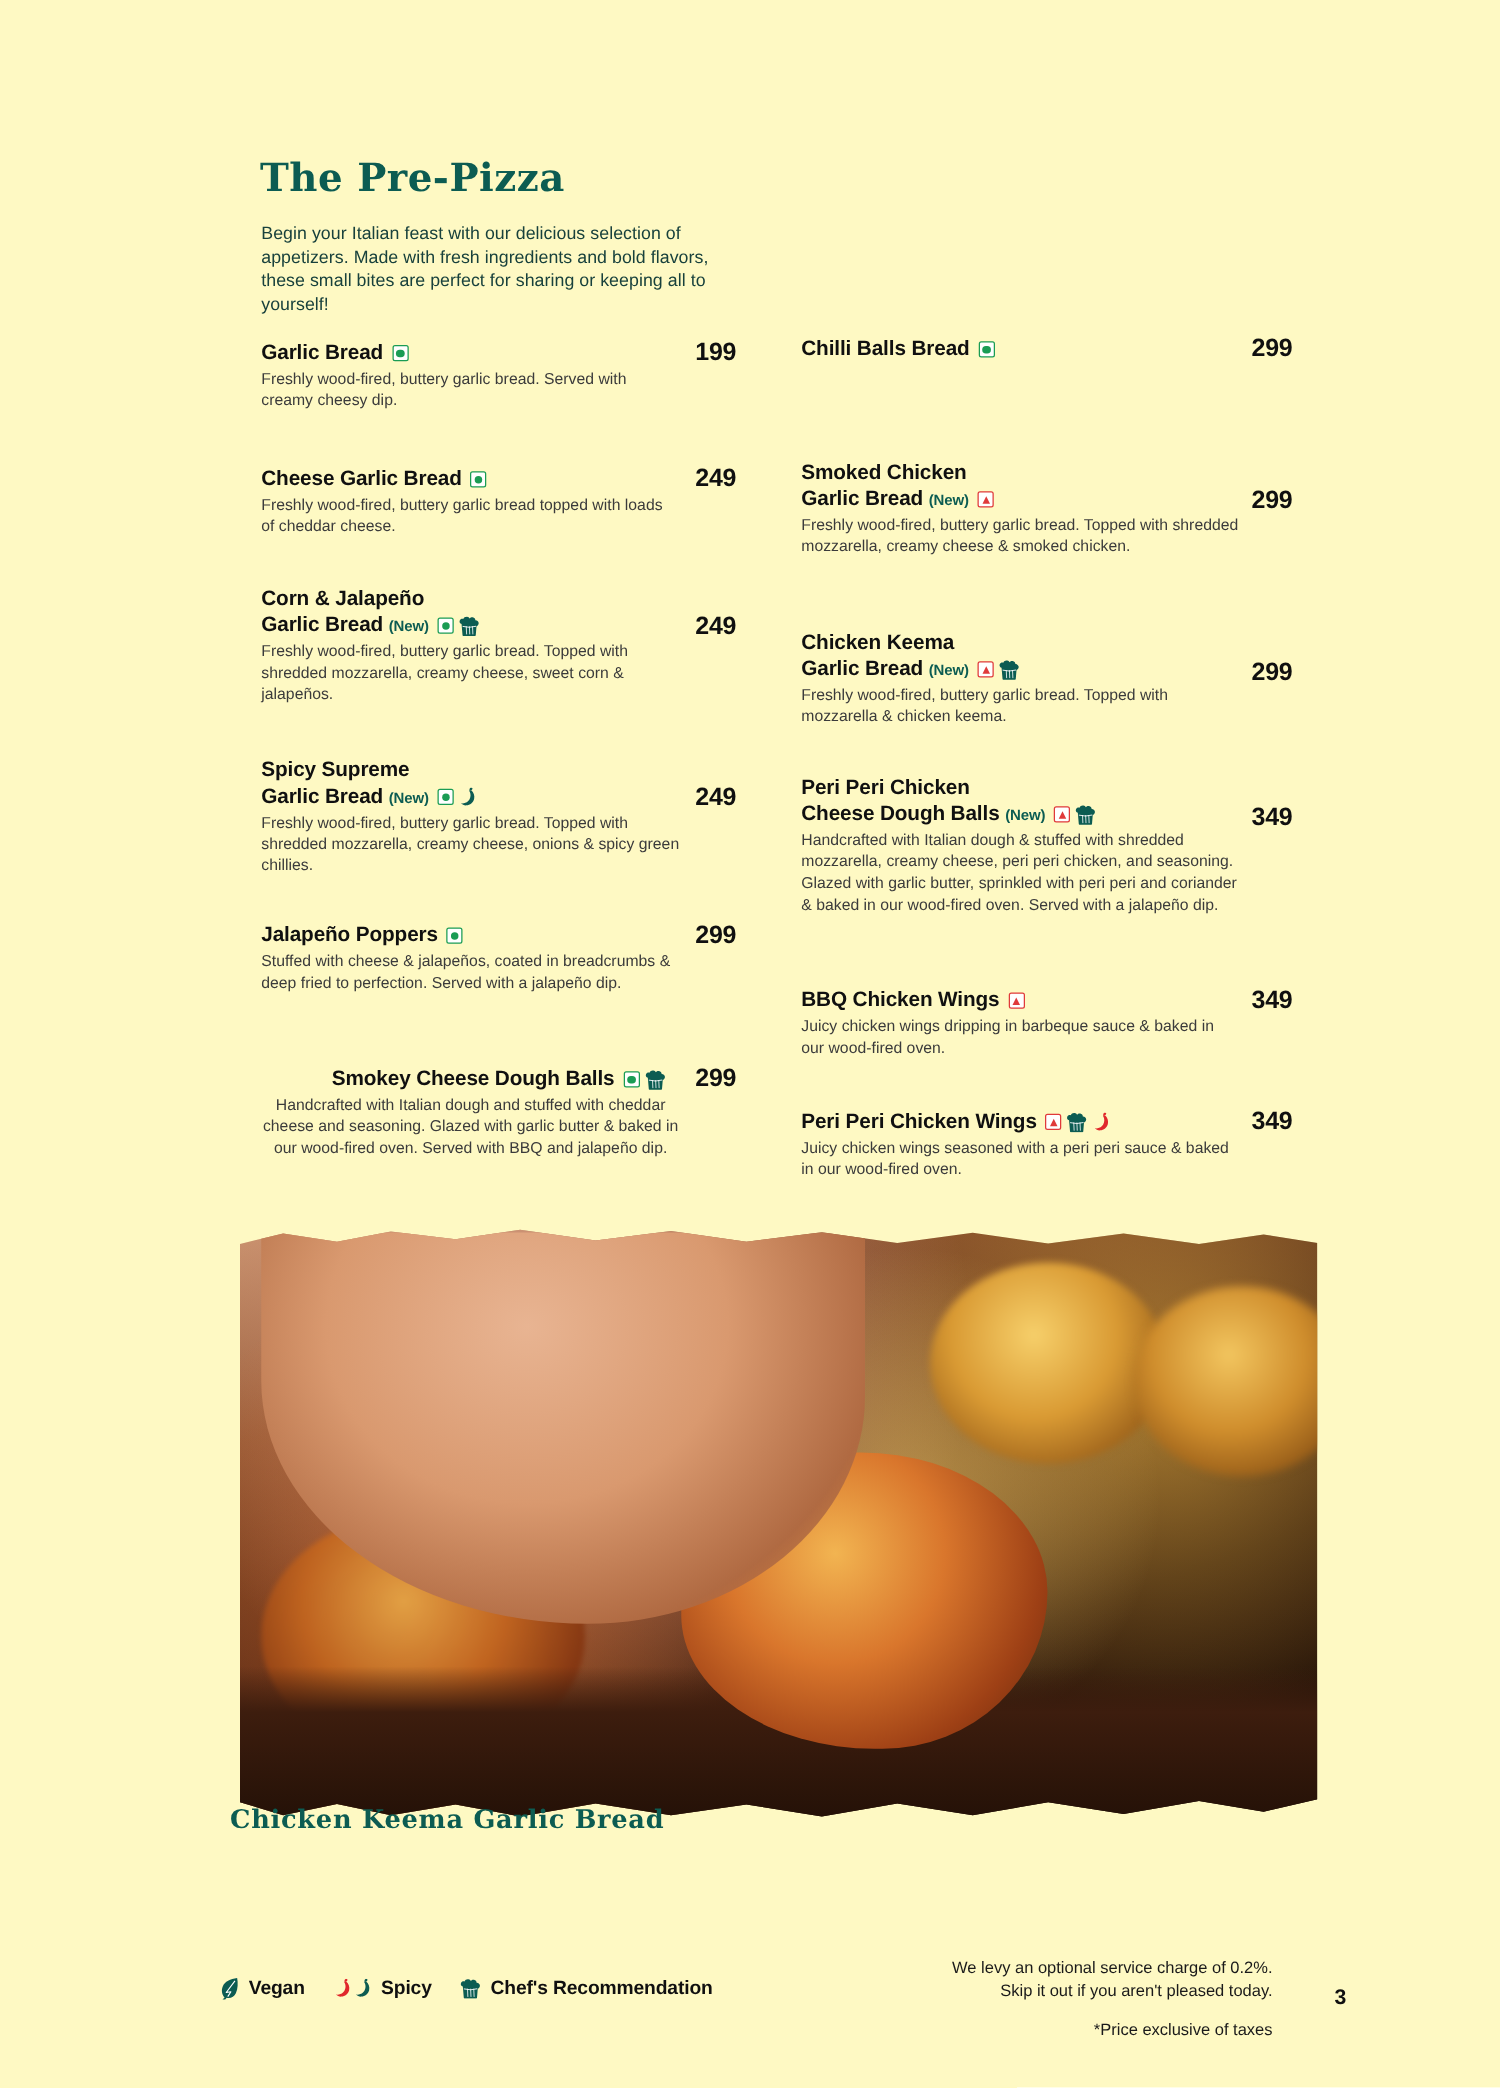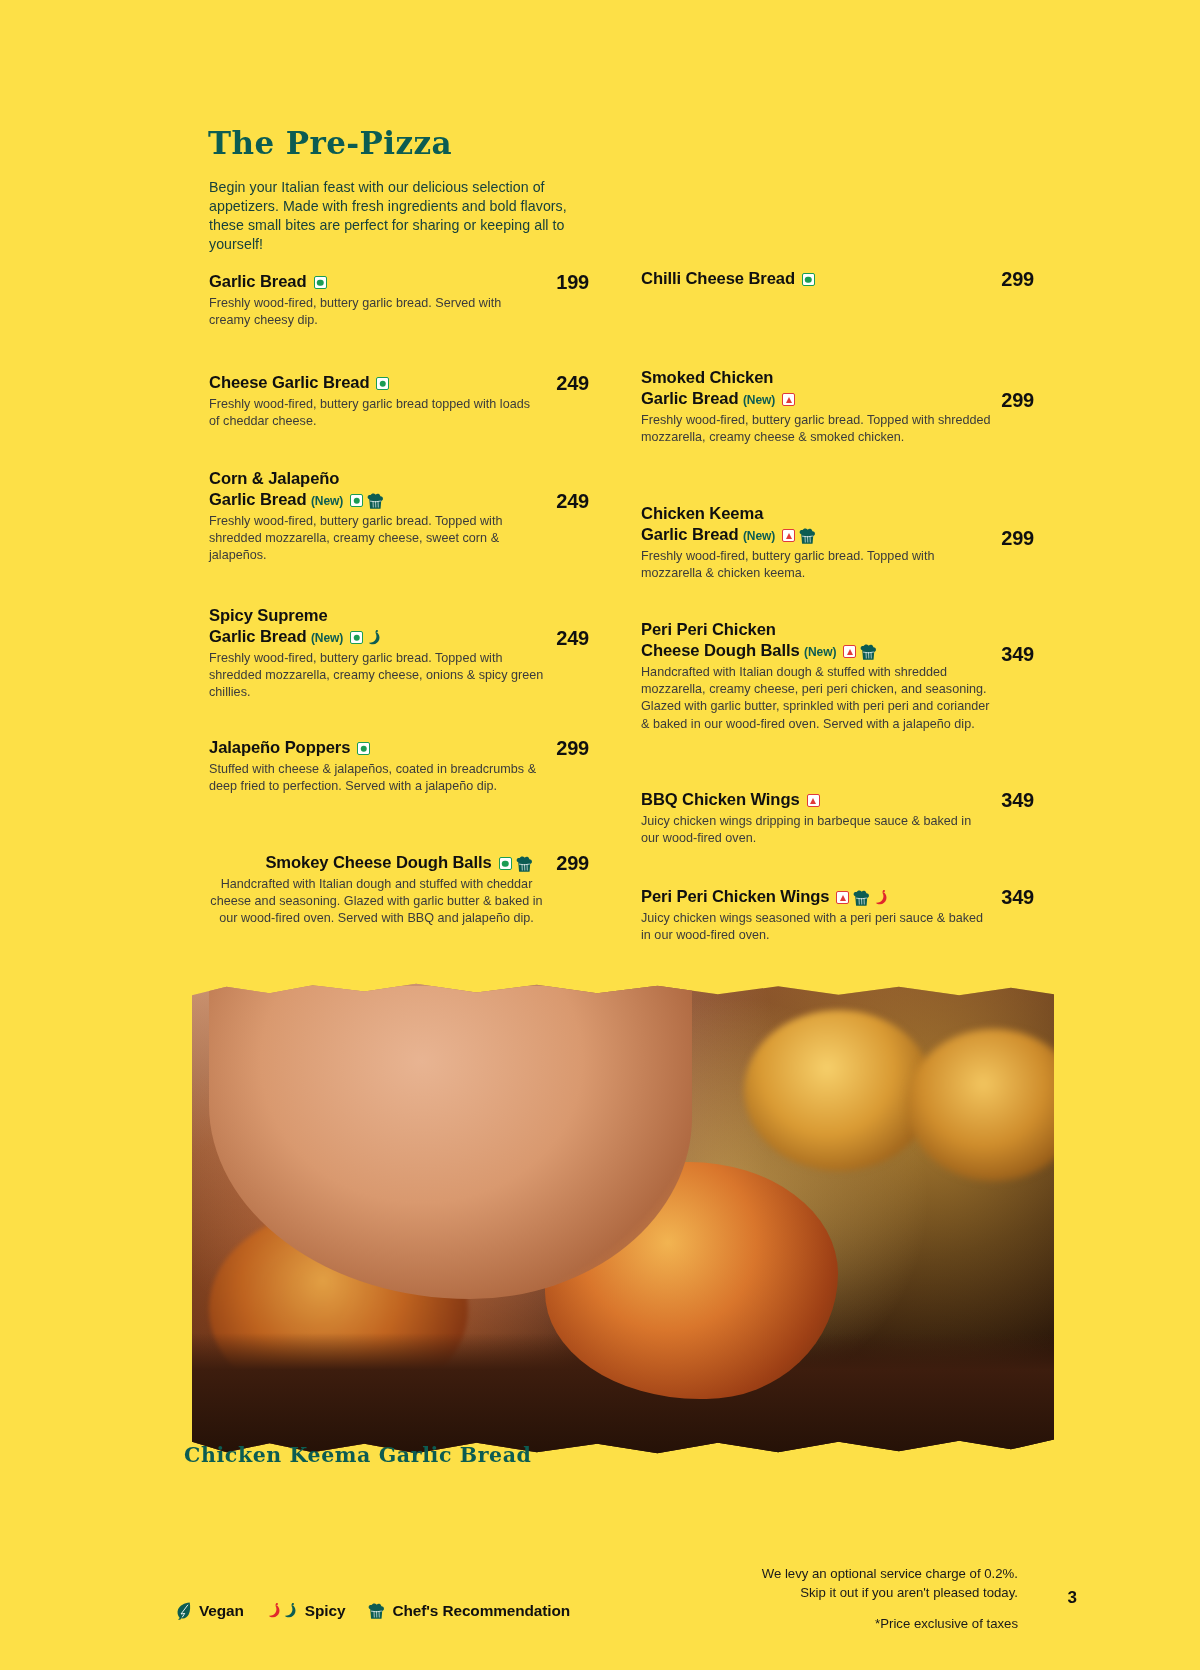--- a/index.html
+++ b/index.html
@@ -9,21 +9,21 @@
     height: 1670px;
     background: #ffffff;
     font-family: "Liberation Sans", sans-serif;
     overflow: hidden;
   }
 
   .page {
     position: relative;
     width: 1200px;
     height: 1670px;
-    background: #fde047;
+    background: #fef9c3;
   }
 
   
   .section-title {
     position: absolute;
     left: 208px;
     top: 125px;
     font-family: "DejaVu Serif", serif;
     font-weight: bold;
     font-size: 31px;
@@ -228,21 +228,20 @@
   }
 
   
   .legend {
     position: absolute;
     left: 176px;
     top: 1582px;
     display: flex;
     align-items: center;
     gap: 23px;
-    margin-top: 20px;
   }
   .legend-entry {
     display: flex;
     align-items: center;
     gap: 7px;
   }
   .legend-label {
     font-size: 15.4px;
     font-weight: bold;
     color: #101010;
@@ -342,21 +341,21 @@
               <path d="M22 16 L22.6 29" stroke="#ffffff" stroke-width="1.3" fill="none"></path>
               <path d="M6.1 16.2 Q17 19.2 27.6 16.0" stroke="#ffffff" stroke-width="1.4" fill="none"></path>
             </svg>
           </span></div>
         <span class="price" style="top: 0px;">299</span>
         <div class="item-desc">Handcrafted with Italian dough and stuffed with cheddar cheese and seasoning. Glazed with garlic butter &amp; baked in our wood-fired oven. Served with BBQ and jalapeño dip.</div>
       </div>
     </div>
   <div class="col col-right" id="col-right">
       <div class="item" style="top: 268px;">
-        <div class="item-head"><span class="item-title">Chilli Cheese Bread</span><span class="icons">
+        <div class="item-head"><span class="item-title">Chilli Balls Bread</span><span class="icons">
             <span class="mark veg"></span>
           </span></div>
         <span class="price" style="top: 0px;">299</span>
       </div>
       <div class="item" style="top: 367px;">
         <div class="item-head"><span class="item-title">Smoked Chicken<br>Garlic Bread</span> <span class="tag-new">(New)</span><span class="icons">
             <span class="mark nonveg"></span>
           </span></div>
         <span class="price" style="top: 22px;">299</span>
         <div class="item-desc">Freshly wood-fired, buttery garlic bread. Topped with shredded mozzarella, creamy cheese &amp; smoked chicken.</div>

